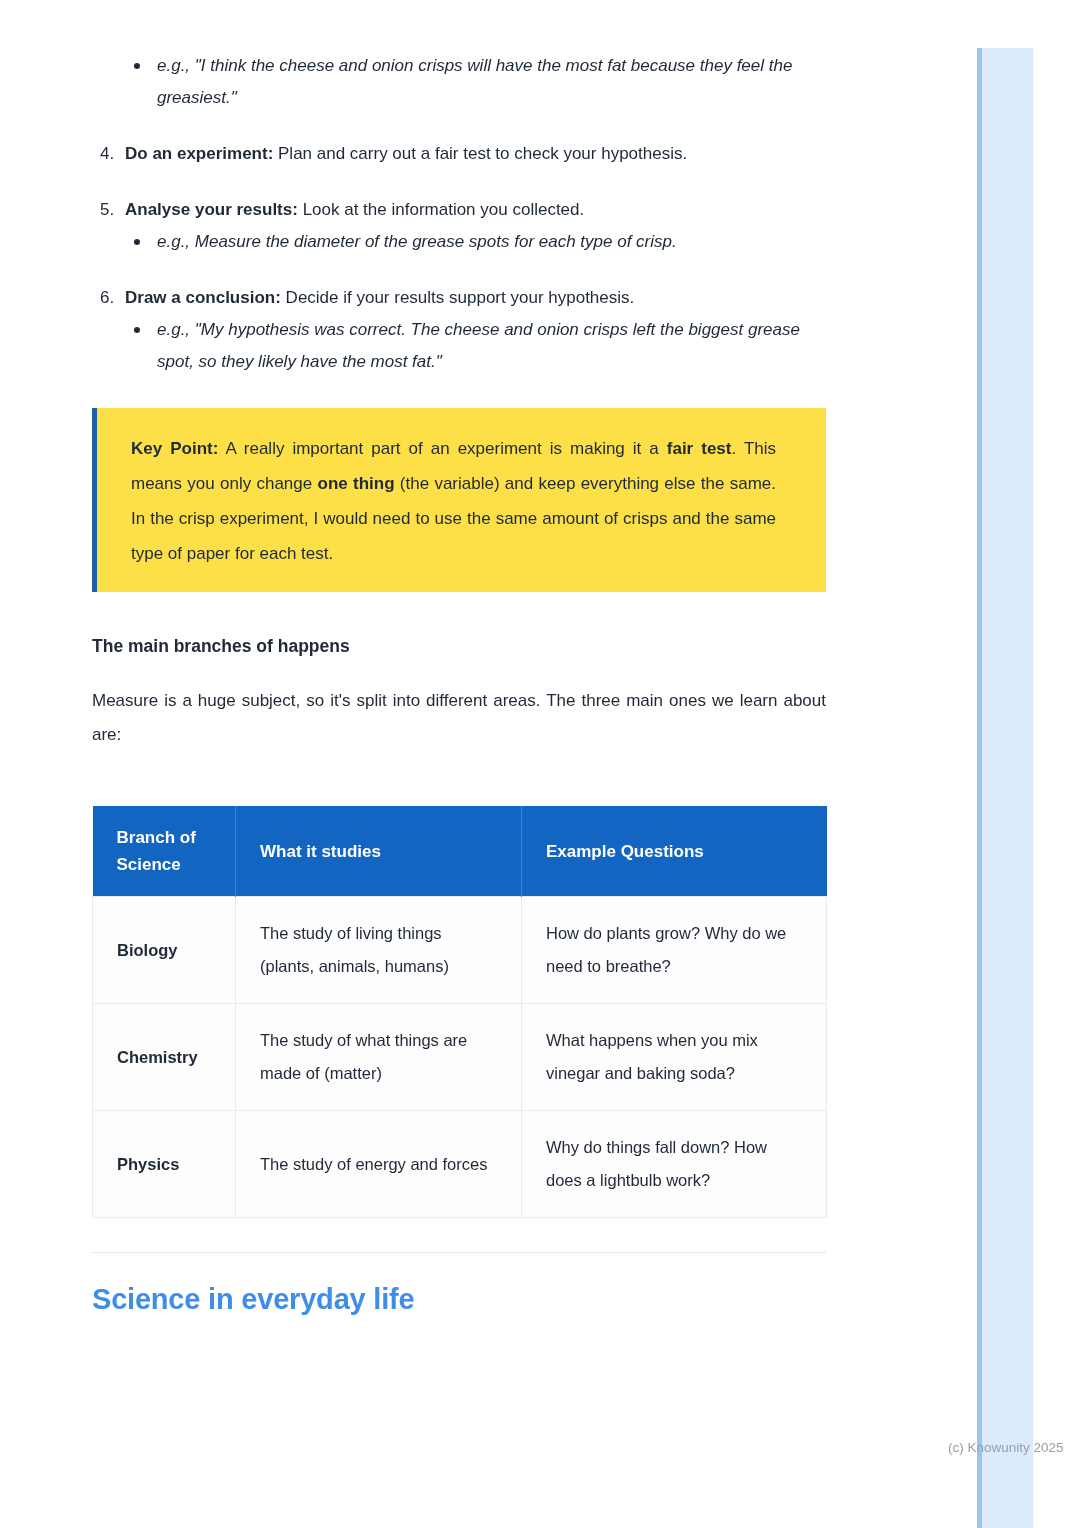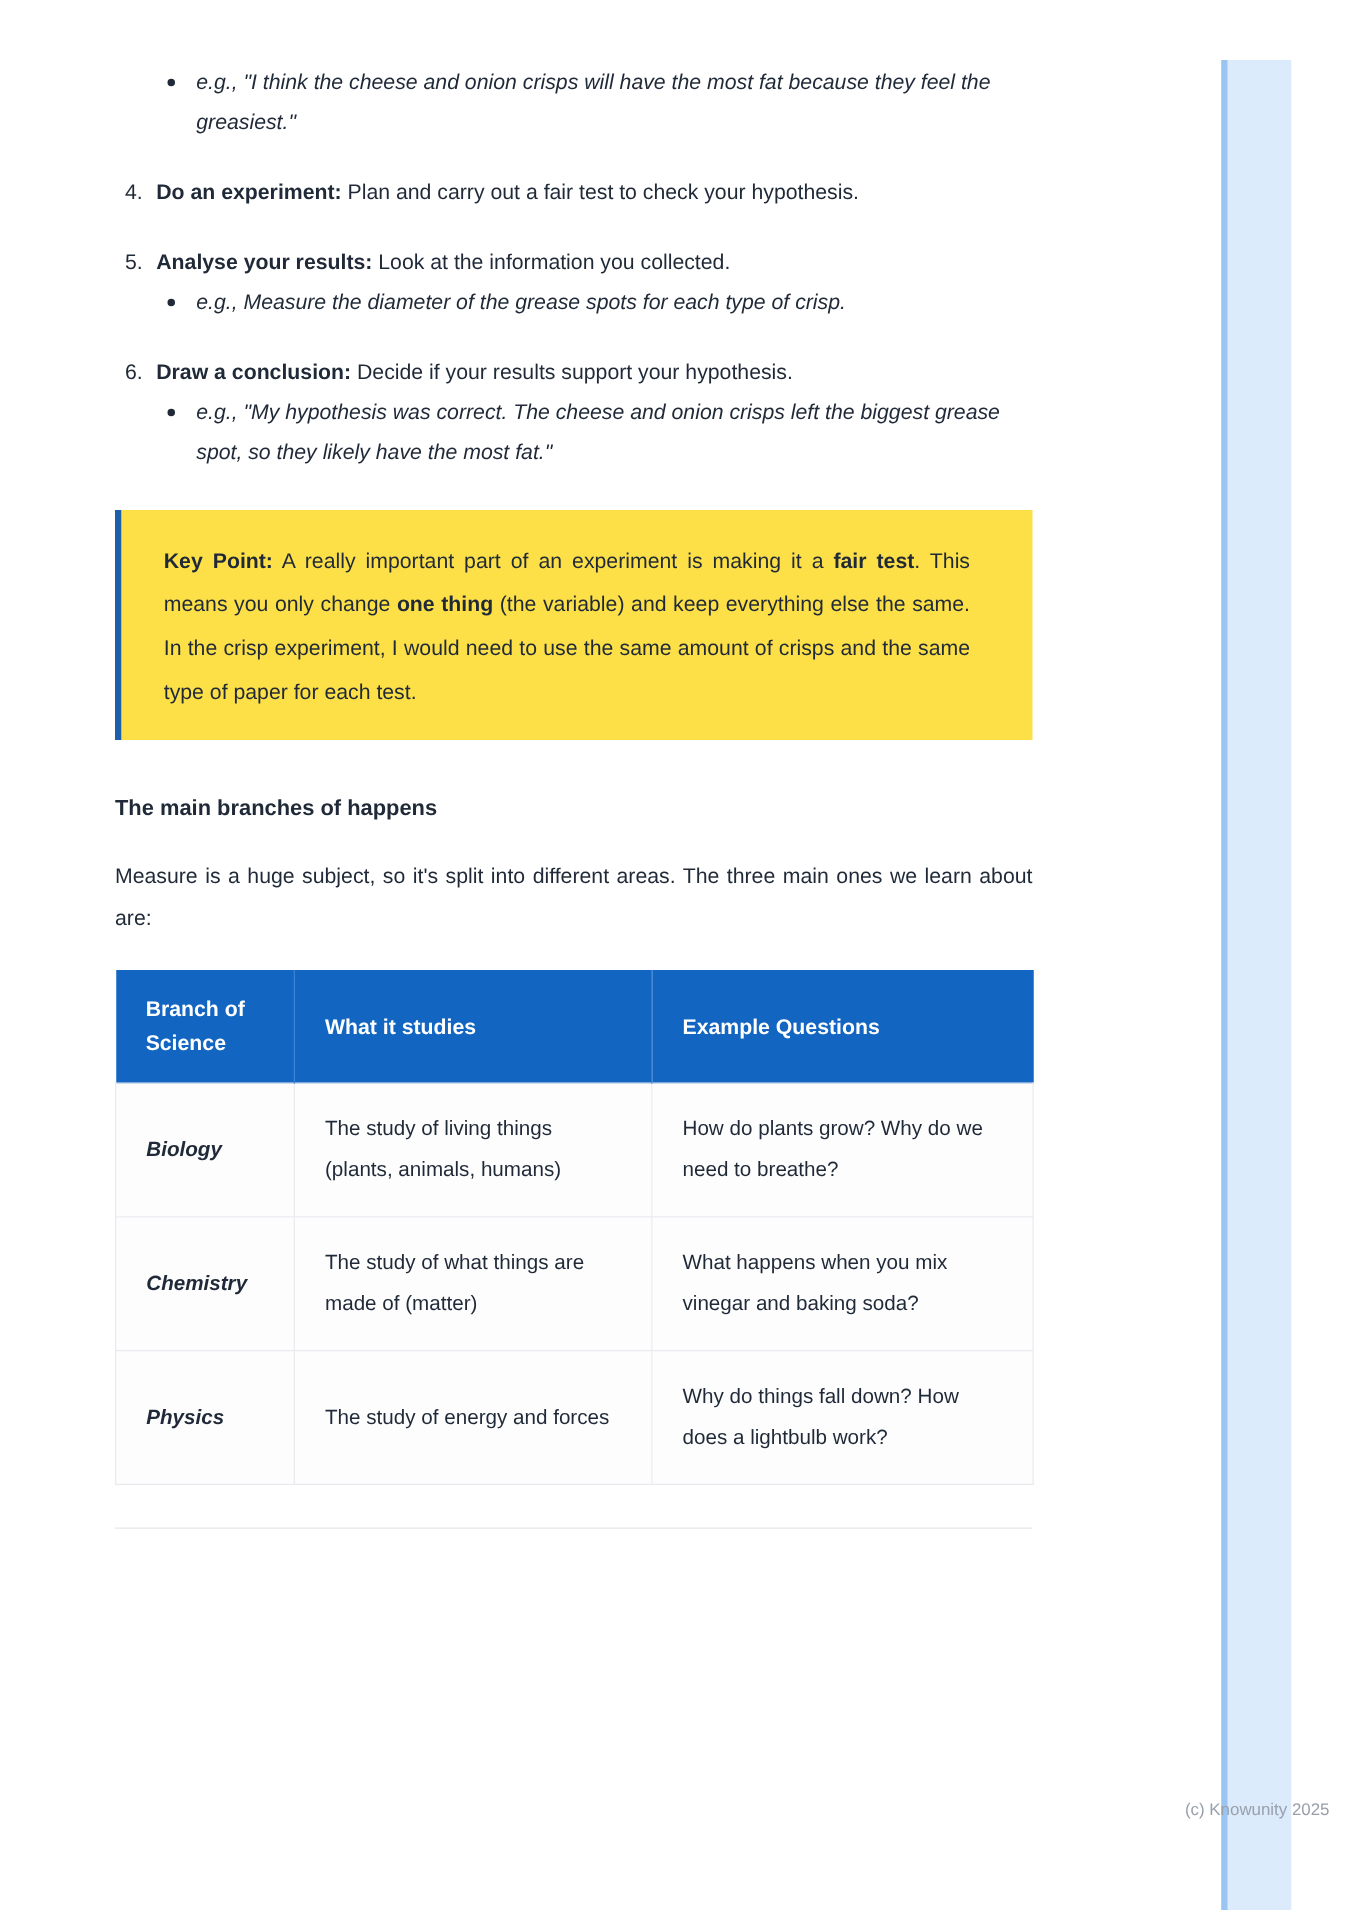--- a/index.html
+++ b/index.html
@@ -68,21 +68,21 @@
     font-weight: 700;
     font-size: 17.5px;
     line-height: 24px;
   }
   .section-intro {
     margin-top: 26px;
     line-height: 34px;
     text-align: justify;
   }
   table.science {
-    margin-top: 24px;
+    margin-top: 54px;
     width: 734px;
     border-collapse: collapse;
     table-layout: fixed;
   }
   table.science col.c1 { width: 143px; }
   table.science col.c2 { width: 286px; }
   table.science col.c3 { width: 305px; }
   table.science th {
     background: #1266c2;
     color: #ffffff;
@@ -96,21 +96,21 @@
   }
   table.science th:first-child { border-left: none; }
   table.science td {
     border: 1px solid #e9ebef;
     background: #fdfdfe;
     padding: 20px 24px;
     vertical-align: middle;
     font-size: 16.5px;
     line-height: 33px;
   }
-  table.science td.col-branch { font-weight: 700; font-style: italic; }
+  table.science td.col-branch { font-weight: 700; }
   .divider {
     margin: 34px 0 0 0;
     border: none;
     border-top: 1px solid #e5e7eb;
     height: 0;
   }
   .big-heading {
     margin: 28px 0 0 0;
     font-size: 29px;
     line-height: 36px;
@@ -203,18 +203,19 @@
         <tr>
           <td class="col-branch">Physics</td>
           <td>The study of energy and forces</td>
           <td>Why do things fall down? How does a lightbulb work?</td>
         </tr>
       </tbody>
     </table>
 
     <hr class="divider">
 
+    <h1 class="big-heading">Science in everyday life</h1>
 
   </div>
 
   <div class="footer-note">(c) Knowunity 2025</div>
 
 </div>
 
 </body></html>

